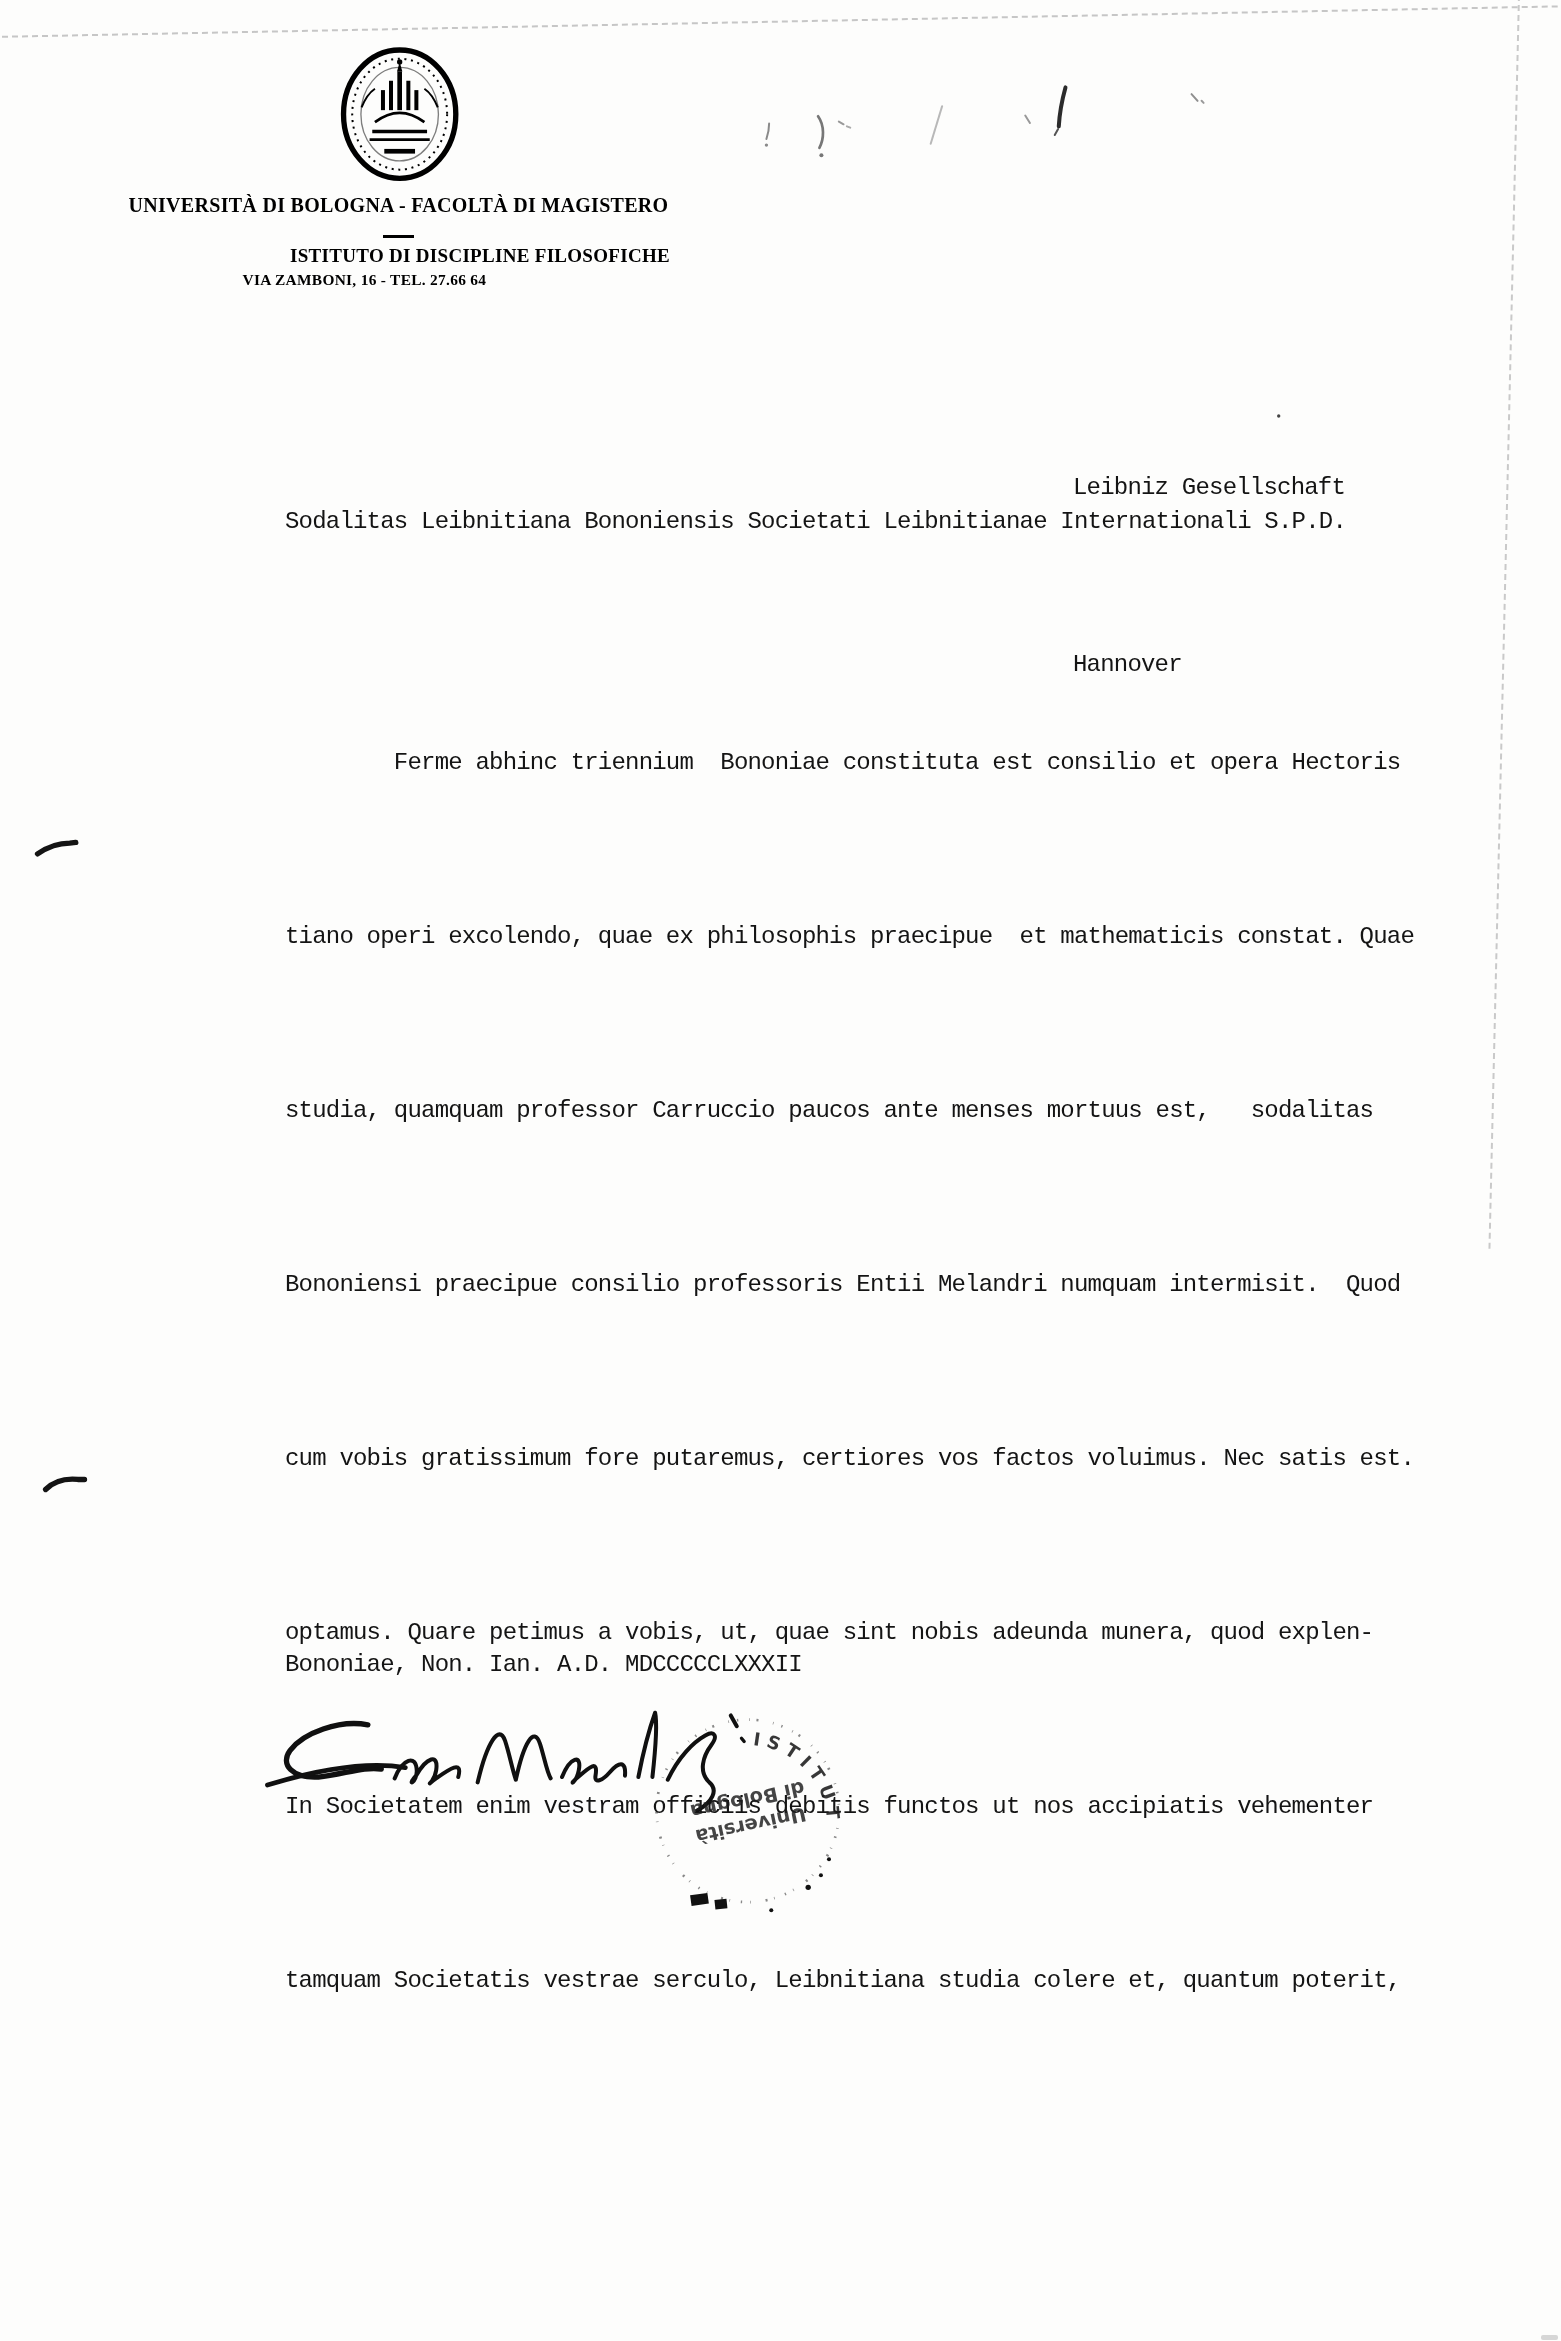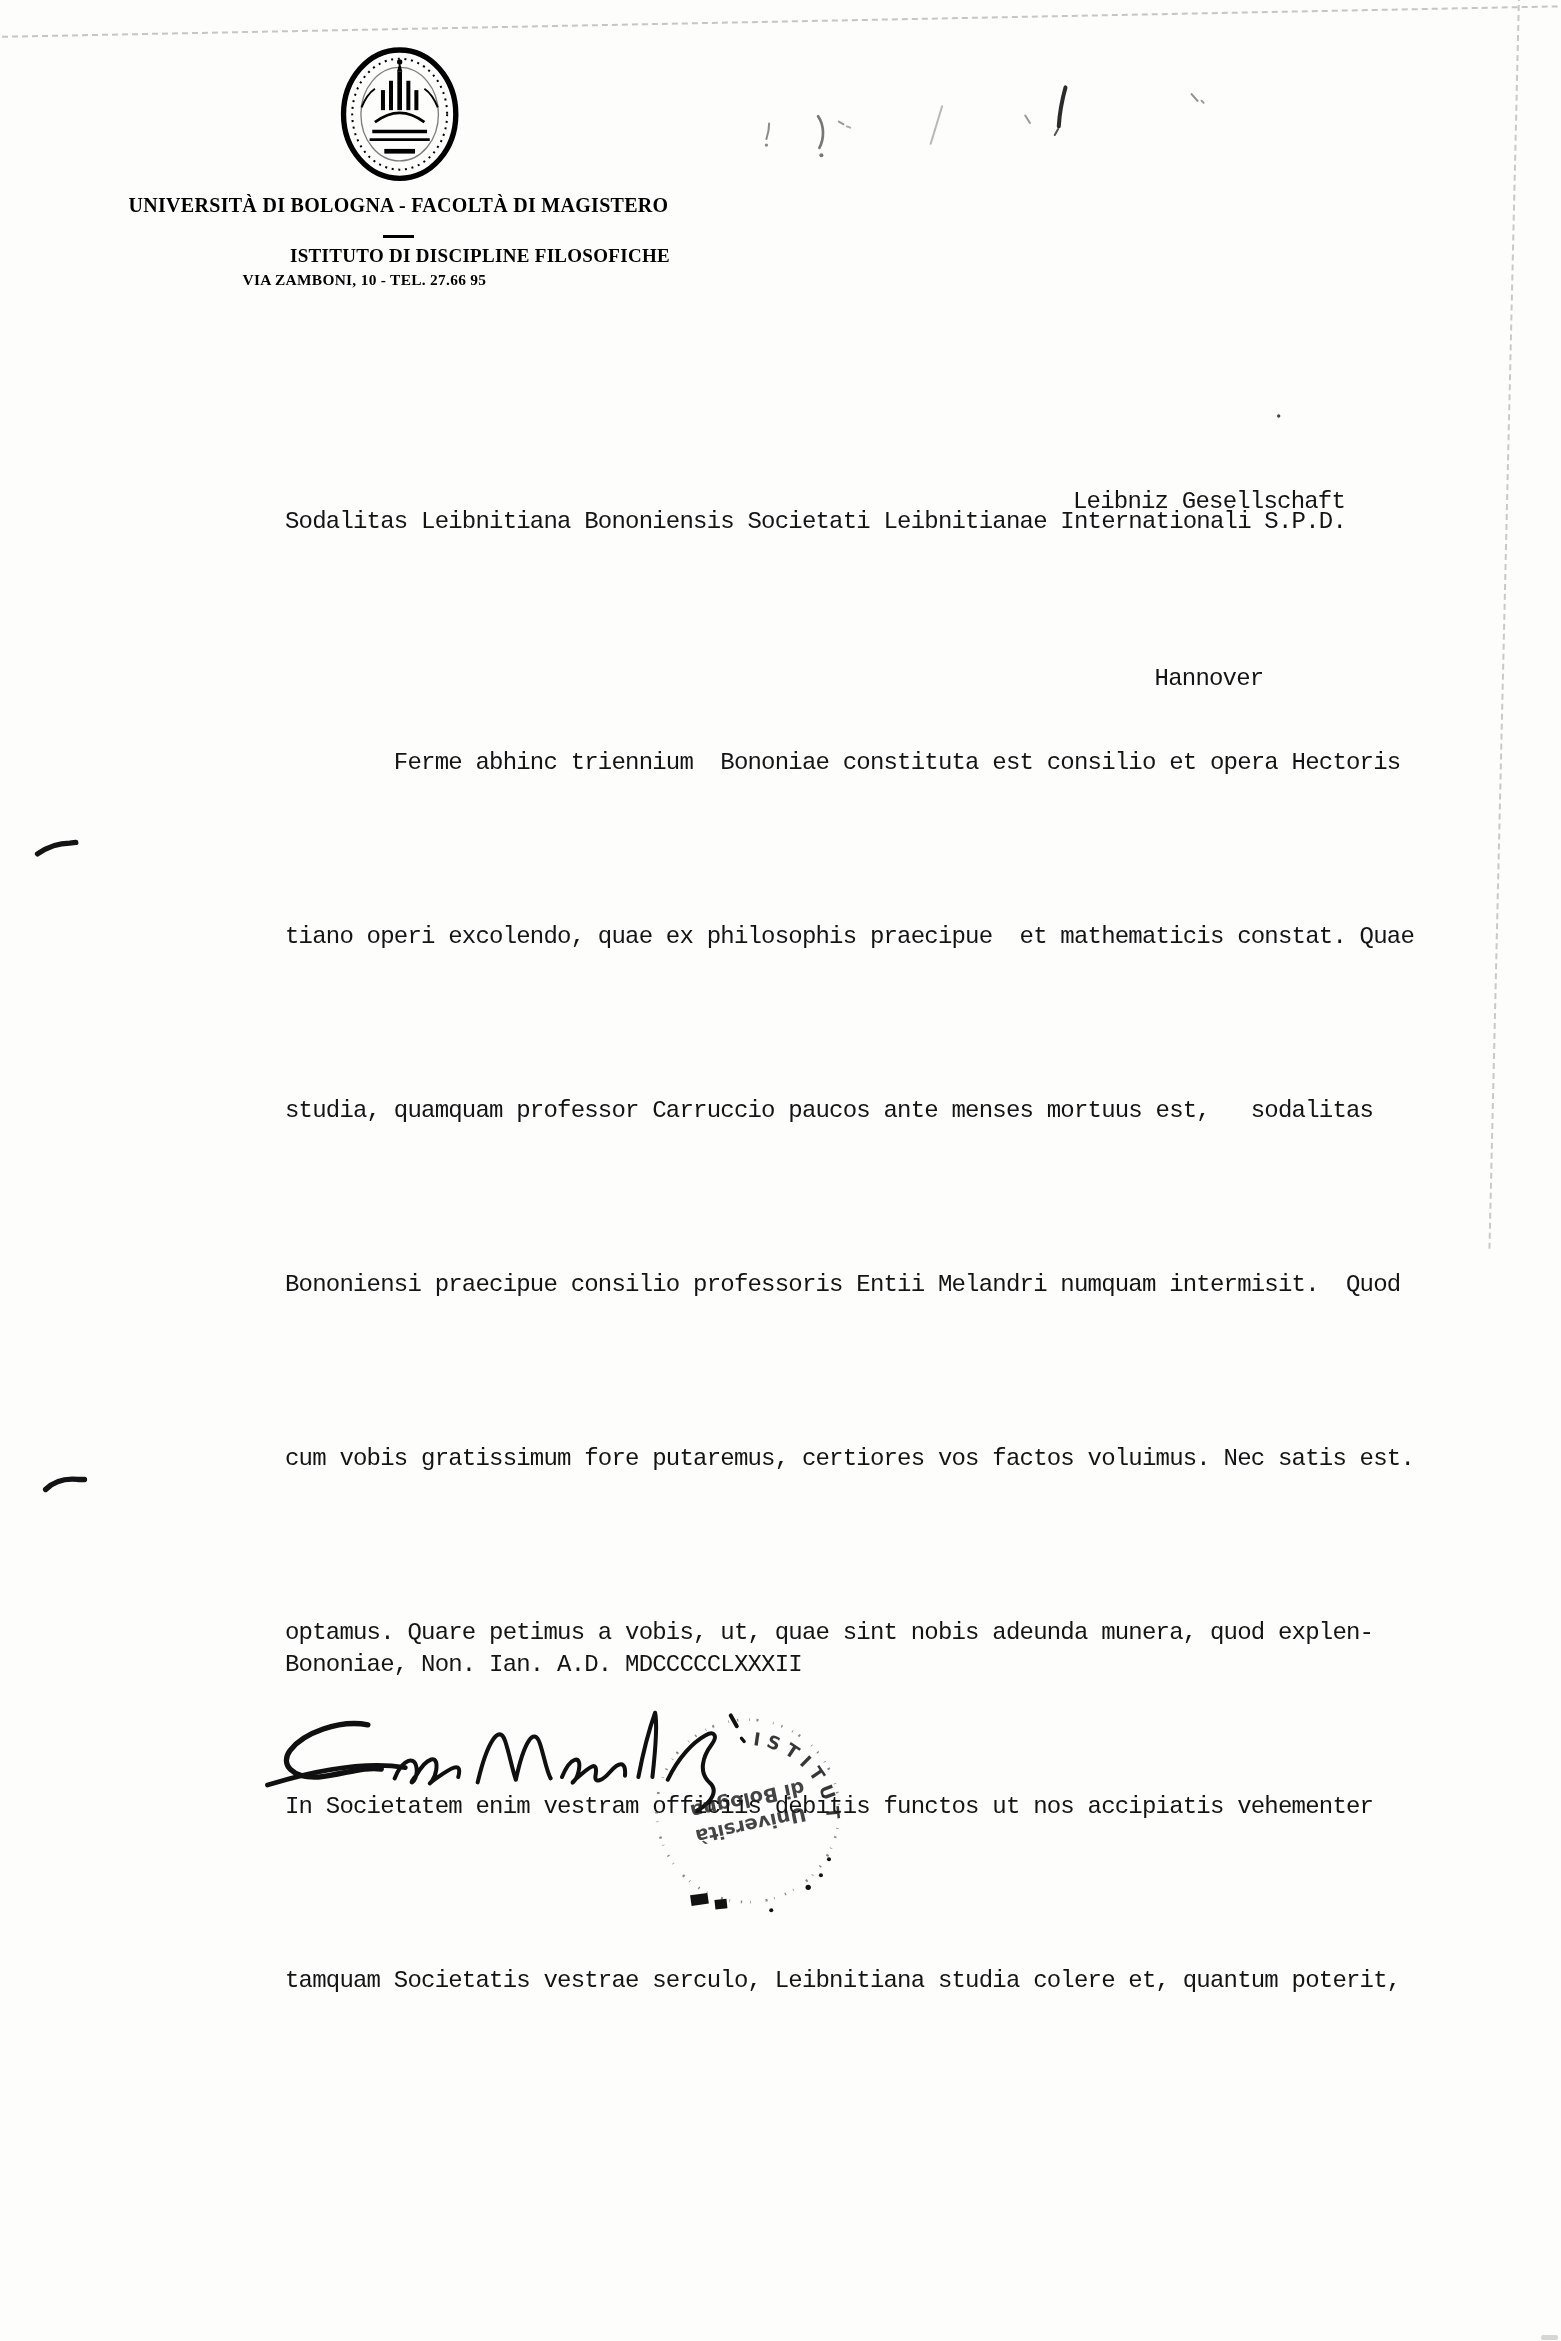--- a/index.html
+++ b/index.html
@@ -35,21 +35,21 @@
   .lh-university{position:absolute;left:0;top:194px;width:543px;font-size:20px;letter-spacing:0.3px;}
   .lh-divider{position:absolute;left:256px;top:235px;width:31px;height:3.4px;background:#000;}
   .lh-institute{position:absolute;left:0;top:245px;width:543px;font-size:19px;letter-spacing:0.3px;text-align:right;}
   .lh-address{position:absolute;left:-34px;top:271px;width:543px;font-size:15.4px;letter-spacing:0.3px;}
   
   .tw{
     position:absolute;white-space:pre;
     font-family:"Liberation Mono", monospace;
     font-size:24px;letter-spacing:-0.8px;color:#141414;
   }
-  .recipient{left:1073px;top:354px;line-height:59px;text-align:center;}
+  .recipient{left:1073px;top:340px;line-height:59px;}
   .salutation{left:285px;top:508px;}
   .body-block{left:285px;top:618px;line-height:58px;}
   .dateline{left:285px;top:1651px;}
   
   .overlay{position:absolute;left:0;top:0;pointer-events:none;}
 </style>
 </head>
 <body>
 
 <div id="page">
@@ -75,21 +75,21 @@
         <path d="M540 160 q8 -20 20 -28" stroke-width="3"></path>
         <path d="M654 160 q-8 -20 -20 -28" stroke-width="3"></path>
       </g>
       <path d="M593 106 l4 -14 l4 14 z" fill="#000"></path>
       <circle cx="597" cy="92" r="4" fill="#000"></circle>
       <rect x="574" y="222" width="46" height="7" fill="#000"></rect>
     </svg>
     <div class="lh-university">UNIVERSITÀ DI BOLOGNA - FACOLTÀ DI MAGISTERO</div>
     <div class="lh-divider"></div>
     <div class="lh-institute">ISTITUTO DI DISCIPLINE FILOSOFICHE</div>
-    <div class="lh-address">VIA ZAMBONI, 10 - TEL. 27.66 95</div>
+    <div class="lh-address">VIA ZAMBONI, 16 - TEL. 27.66 64</div>
   </div>
 
   <div class="tw recipient">
     <div>Leibniz Gesellschaft</div>
     <div>Hannover</div>
   </div>
 
   <div class="tw salutation">Sodalitas Leibnitiana Bononiensis Societati Leibnitianae Internationali S.P.D.</div>
 
   <div class="tw body-block">

